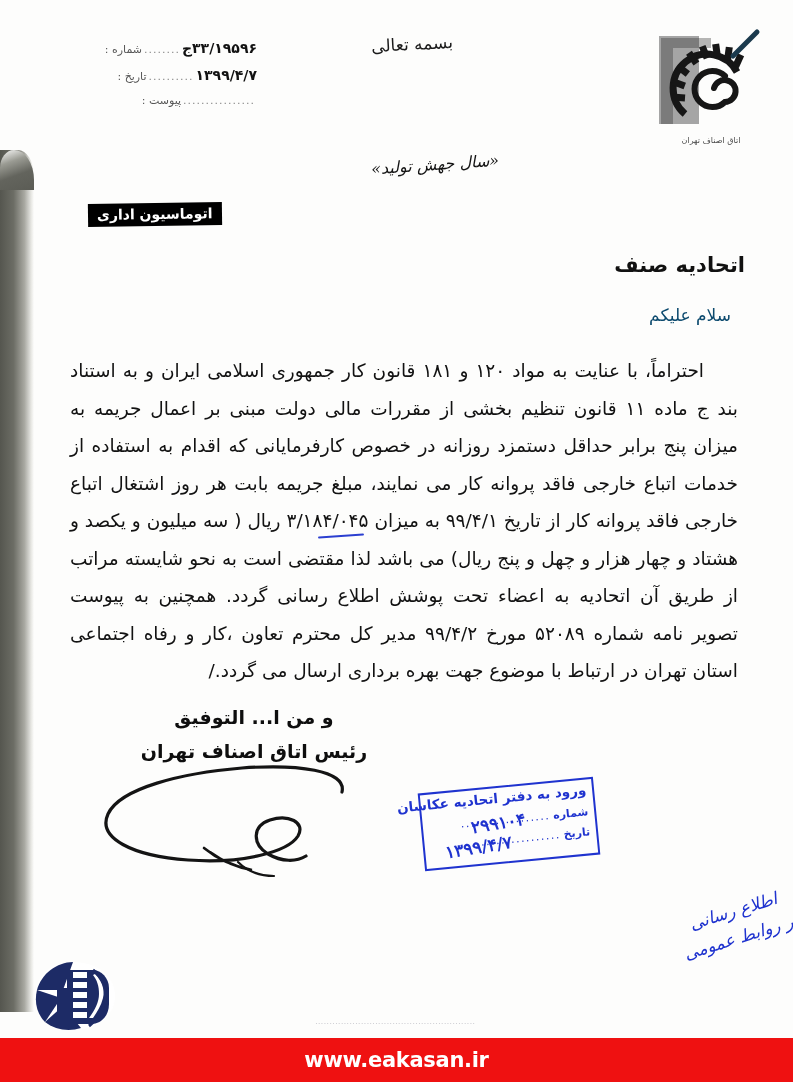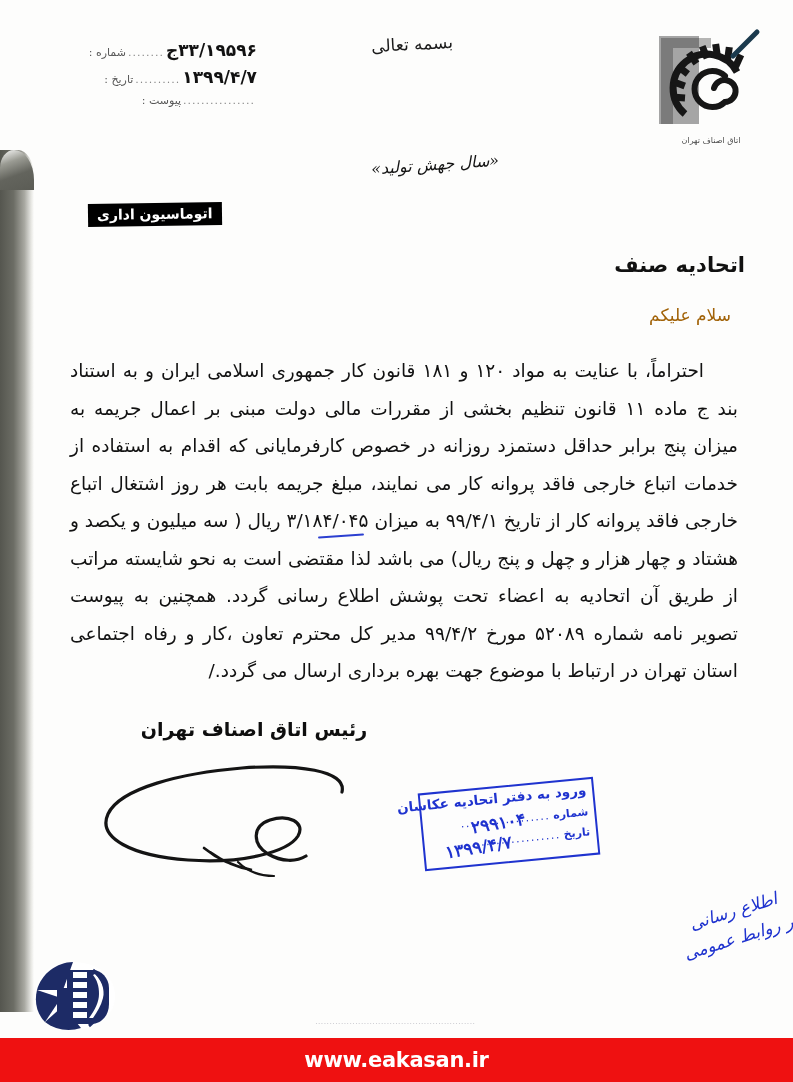--- a/index.html
+++ b/index.html
@@ -32,21 +32,21 @@
   .hdr-meta .row{display:flex;align-items:baseline;justify-content:flex-start;gap:2px;height:27px;}
   .hdr-meta .lbl{
     font-size:11px;color:#3a3a3a;white-space:nowrap;
     font-family:"DejaVu Sans",sans-serif;opacity:.85;
   }
   .hdr-meta .dots{
     flex:0 0 auto;color:#8a8a8a;font-size:11px;letter-spacing:1px;
     overflow:hidden;white-space:nowrap;
   }
   .hdr-meta .val{
-    font-weight:700;font-size:17px;letter-spacing:.5px;white-space:nowrap;
+    font-weight:700;font-size:14px;letter-spacing:.5px;white-space:nowrap;
     font-family:"DejaVu Sans",sans-serif;
   }
 
   .basmala{
     position:absolute;left:352px;top:34px;width:120px;text-align:center;
     font-size:17px;color:#1b1b1b;font-family:"DejaVu Serif",serif;
     transform:rotate(-3deg);
   }
 
   .logo-wrap{position:absolute;left:651px;top:28px;width:120px;height:132px;}
@@ -68,21 +68,21 @@
     transform:rotate(-.8deg);
   }
 
   
   .addressee{
     position:absolute;right:48px;top:253px;
     font-size:21px;font-weight:700;color:#111;letter-spacing:0;
   }
   .greeting{
     position:absolute;right:62px;top:305px;
-    font-size:17px;color:#a16207;
+    font-size:17px;color:#0c4a6e;
   }
   .body-text{
     position:absolute;right:55px;top:352px;width:668px;
     direction:rtl;text-align:justify;text-align-last:right;
     font-size:18.5px;line-height:37.5px;color:#121212;
     text-indent:34px;
   }
   .body-text .amount{position:relative;white-space:nowrap;}
   .body-text .amount::after{
     content:"";position:absolute;right:4px;bottom:-6px;width:46px;height:2px;
@@ -219,20 +219,21 @@
   <div class="automation-box">اتوماسیون اداری</div>
 
   <div class="addressee">اتحادیه صنف</div>
   <div class="greeting">سلام علیکم</div>
 
   <div class="body-text">
     <span>احتراماً، با عنایت به مواد ۱۲۰ و ۱۸۱ قانون کار جمهوری اسلامی ایران و به استناد بند ج ماده ۱۱ قانون تنظیم بخشی از مقررات مالی دولت مبنی بر اعمال جریمه به میزان پنج برابر حداقل دستمزد روزانه در خصوص کارفرمایانی که اقدام به استفاده از خدمات اتباع خارجی فاقد پروانه کار می نمایند، مبلغ جریمه بابت هر روز اشتغال اتباع خارجی فاقد پروانه کار از تاریخ ۹۹/۴/۱ به میزان </span><span class="amount">۳/۱۸۴/۰۴۵</span><span> ریال ( سه میلیون و یکصد و هشتاد و چهار هزار و چهل و پنج ریال) می باشد لذا مقتضی است به نحو شایسته مراتب از طریق آن اتحادیه به اعضاء تحت پوشش اطلاع رسانی گردد. همچنین به پیوست تصویر نامه شماره ۵۲۰۸۹ مورخ ۹۹/۴/۲ مدیر کل محترم تعاون ،کار و رفاه اجتماعی استان تهران در ارتباط با موضوع جهت بهره برداری ارسال می گردد./</span>
   </div>
 
   <div class="sign-block">
+    <div class="l1">و من ا... التوفیق</div>
     <div class="l3">رئیس اتاق اصناف تهران</div>
   </div>
   <svg class="sign-scribble" viewBox="0 0 300 140">
     <path d="M250 52 C255 30 205 24 150 28 C90 33 28 48 16 74 C5 98 40 116 96 120 C150 124 196 112 206 96 C214 82 196 74 178 80 C160 86 160 104 176 114 C190 122 204 122 214 116" fill="none" stroke="#141414" stroke-width="3.2" stroke-linecap="round"></path>
     <path d="M118 112 C132 122 146 128 160 130 C140 126 124 118 112 108" fill="none" stroke="#141414" stroke-width="2.6" stroke-linecap="round"></path>
     <path d="M146 122 C156 132 168 136 182 136" fill="none" stroke="#141414" stroke-width="2.2" stroke-linecap="round"></path>
   </svg>
 
   <div class="stamp">
     <div class="st-title">ورود به دفتر اتحادیه عکاسان</div>

